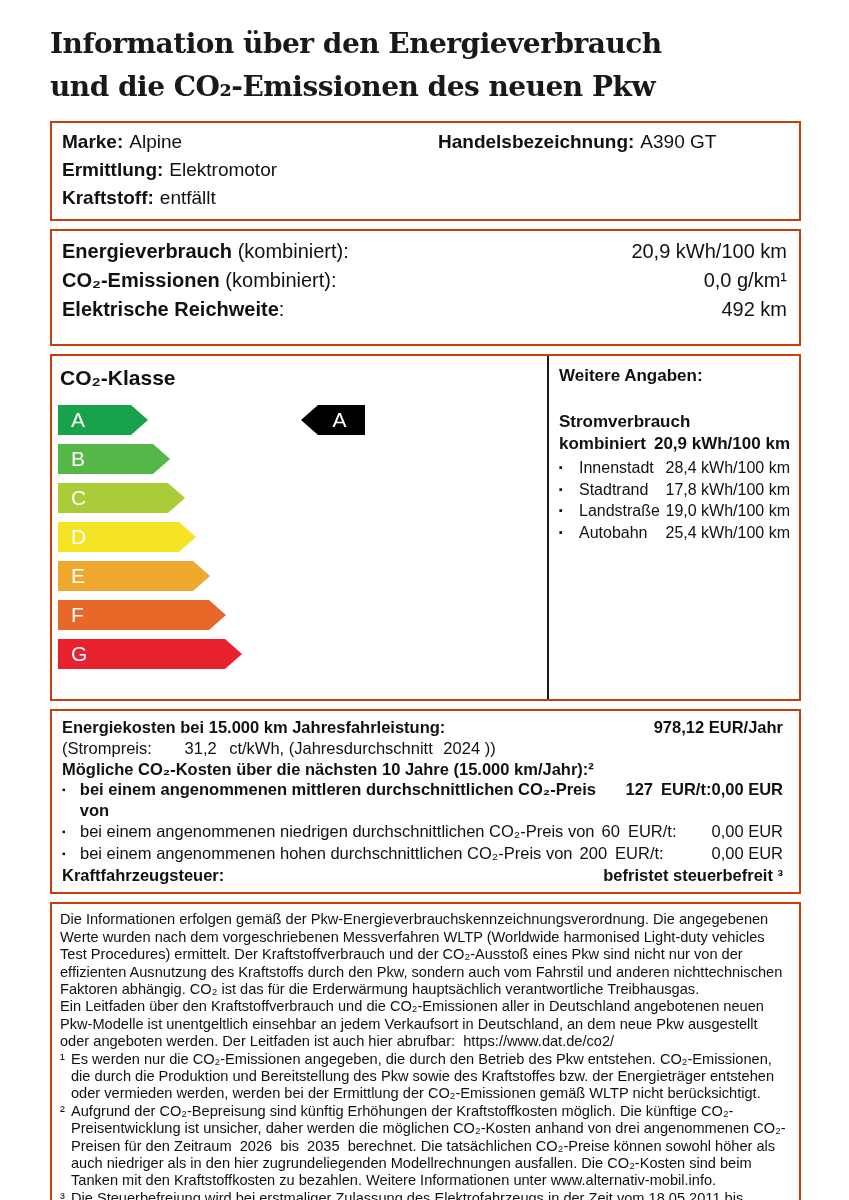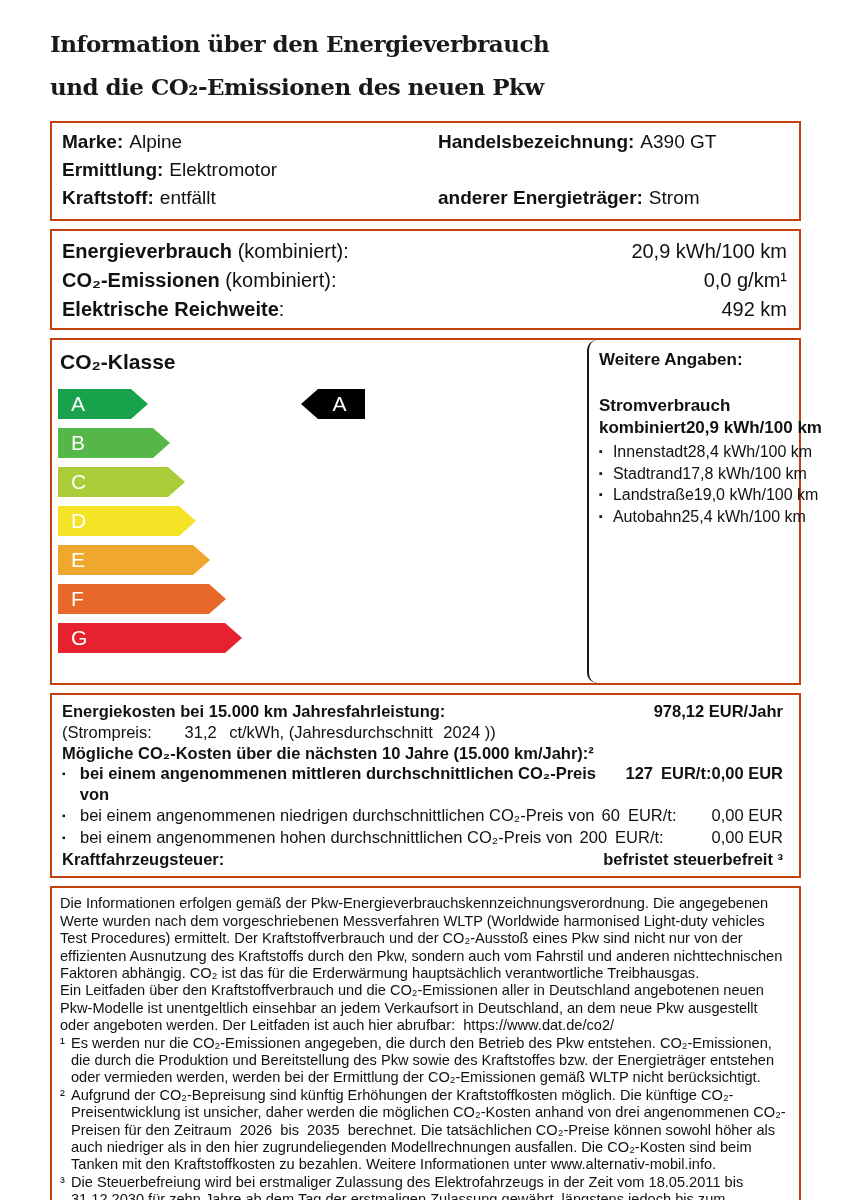--- a/index.html
+++ b/index.html
@@ -1,44 +1,44 @@
 <!DOCTYPE html>
 <html lang="de"><head>
 <meta charset="utf-8">
 <style>
   html,body{margin:0;padding:0;background:#fff;color:#111;
     font-family:"Liberation Sans","DejaVu Sans",sans-serif;}
   .page{width:849px;height:1200px;box-sizing:border-box;padding:22px 48px 0 50px;position:relative;overflow:hidden;}
   .title{font-family:"DejaVu Serif","Liberation Serif",serif;font-weight:700;
-    font-size:23px;line-height:43px;letter-spacing:-0.5px;margin:0 0 13px 0;color:#191919;}
+    font-size:28px;line-height:43px;letter-spacing:-0.5px;margin:0 0 13px 0;color:#191919;}
   .box{border:2px solid #c2410c;margin-bottom:8px;box-sizing:border-box;}
   b{font-weight:700;}
 
   
   .vbox{padding:5px 12px 7px 10px;font-size:19px;line-height:28px;}
   .vrow{display:grid;grid-template-columns:376px 1fr;}
   .vcell b{margin-right:6px;}
 
   
-  .cbox{padding:6px 12px 4px 10px;font-size:20px;line-height:29px;}
+  .cbox{padding:6px 12px 20px 10px;font-size:20px;line-height:29px;}
   .crow{display:flex;justify-content:space-between;}
 
   
   .klassebox{display:flex;height:347px;margin-bottom:8px;justify-content:flex-end;}
   .kleft{flex:1;padding:8px 10px 8px 8px;box-sizing:border-box;position:relative;}
   .kheading{font-size:21px;font-weight:700;line-height:27px;}
   .ksub{font-size:19.5px;line-height:26px;}
   .bars{position:relative;margin-top:14px;margin-left:-2px;}
   .clsbar{height:30px;margin-bottom:9px;display:flex;align-items:center;
     padding-left:13px;box-sizing:border-box;color:#fff;font-size:21px;
     clip-path:polygon(0 0,calc(100% - 17px) 0,100% 50%,calc(100% - 17px) 100%,0 100%);}
   .rated{position:absolute;left:243px;top:0;width:64px;height:30px;color:#fff;
     display:flex;align-items:center;justify-content:center;padding-left:13px;box-sizing:border-box;
     font-size:21px;clip-path:polygon(0 50%,17px 0,100% 0,100% 100%,17px 100%);}
-  .kright{width:212px;border-left:2px solid #1a1a1a;padding:9px 9px 8px 10px;box-sizing:border-box;border-radius:10px;}
+  .kright{width:252px;border-left:2px solid #1a1a1a;padding:9px 9px 8px 10px;box-sizing:border-box;}
   .wheading{font-size:17px;font-weight:700;line-height:22px;margin-bottom:24px;}
   .stromh{font-size:17px;font-weight:700;line-height:22px;}
   .kombrow{display:flex;font-size:17px;font-weight:700;line-height:22px;margin-bottom:2px;}
   .kombrow .val{margin-left:auto;white-space:nowrap;}
   .wrow{display:flex;font-size:16px;line-height:21.5px;}
   .wrow .bullet{width:10px;font-size:11px;margin-right:10px;}
   .wrow .val{margin-left:auto;white-space:nowrap;}
 
   
   .ebox{padding:6px 16px 7px 10px;font-size:16.5px;line-height:20.8px;}
@@ -82,23 +82,20 @@
     <div class="vrow">
       <div class="vcell">
         <b>Ermittlung:</b><span>Elektromotor</span>
       </div>
       <div class="vcell"></div>
     </div>
     <div class="vrow">
       <div class="vcell">
         <b>Kraftstoff:</b><span>entfällt</span>
       </div>
-      <div class="vcell">
-        <b>anderer Energieträger:</b><span>Strom</span>
-      </div>
     </div>
   </div>
 
   <div class="box cbox">
     <div class="crow">
       <span><b>Energieverbrauch</b><span> (kombiniert):</span></span>
       <span class="val">20,9 kWh/100 km</span>
     </div>
     <div class="crow">
       <span><b>CO₂-Emissionen</b><span> (kombiniert):</span></span>

